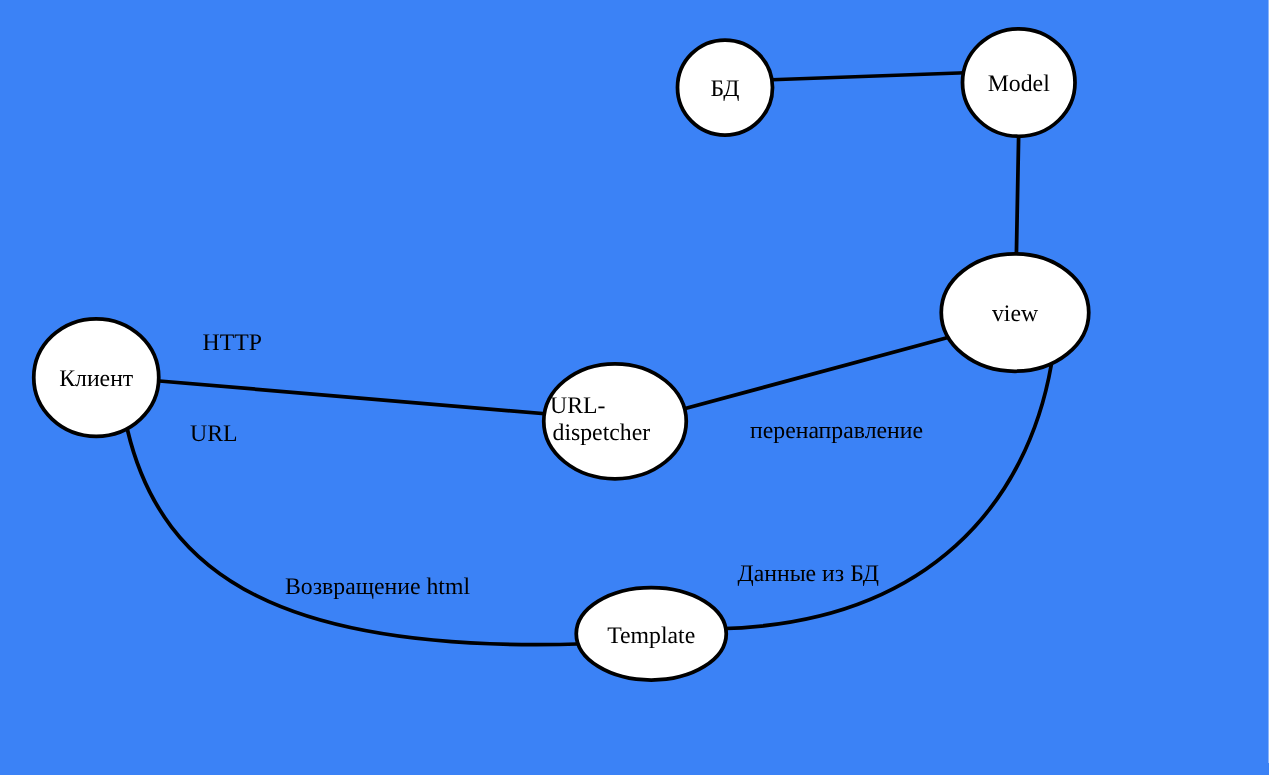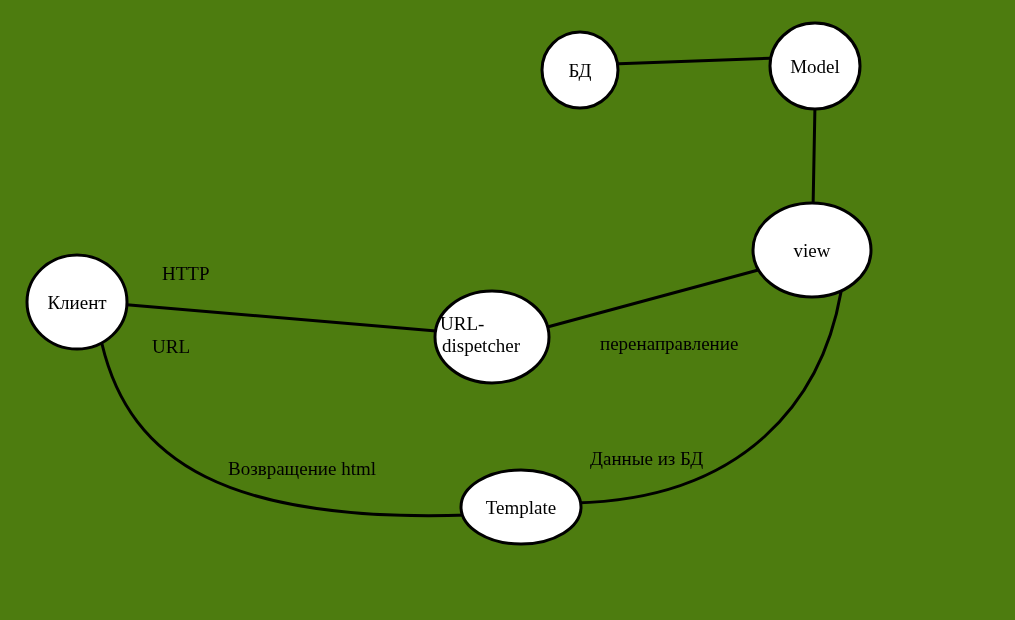--- a/index.html
+++ b/index.html
@@ -4,21 +4,21 @@
   <style>
     html, body {
       margin: 0;
       padding: 0;
       background: #ffffff;
     }
     .canvas-wrap {
       position: relative;
       width: 1015px;
       height: 620px;
-      background: #4d7c0f;
+      background: #3b82f6;
       overflow: hidden;
       font-family: "Liberation Serif", serif;
     }
     svg {
       display: block;
     }
     .edge {
       stroke: #000000;
       stroke-width: 3;
       fill: none;

